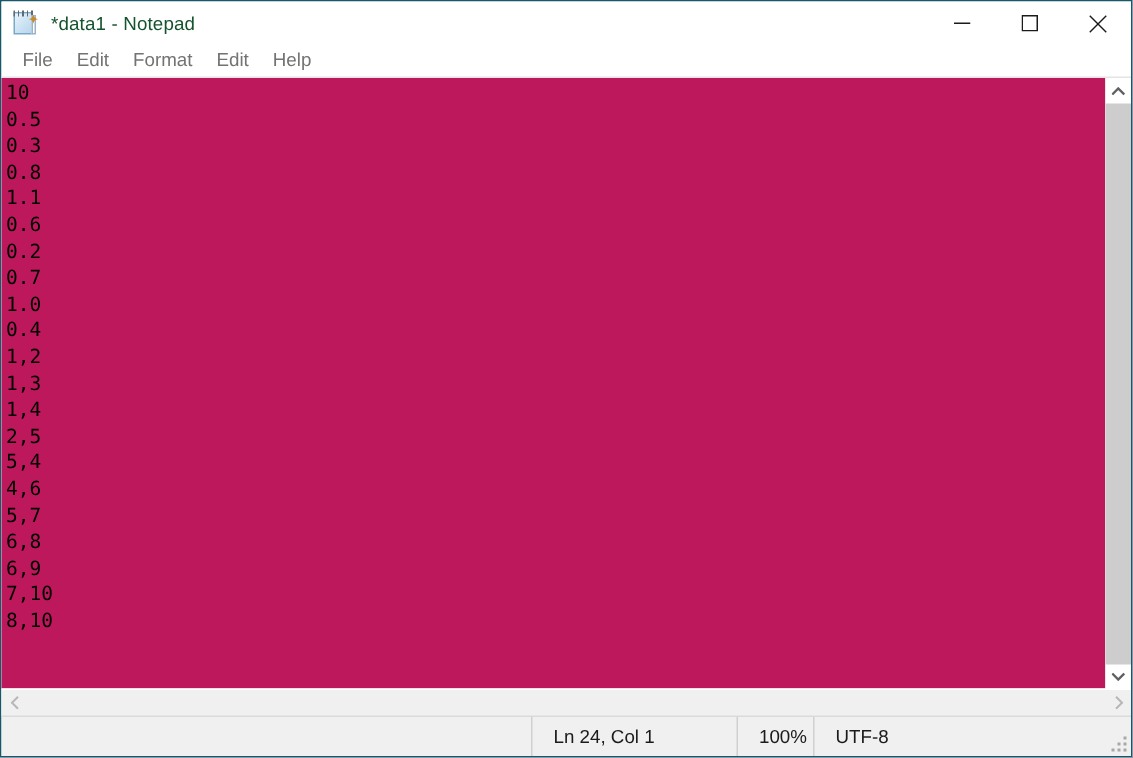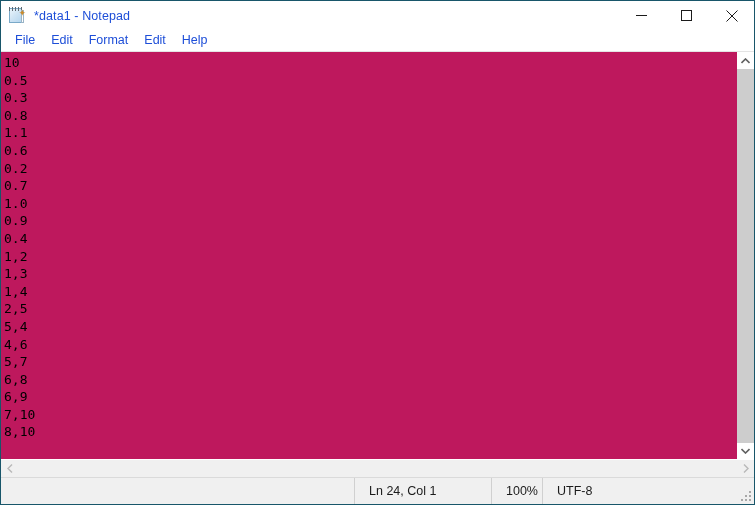--- a/index.html
+++ b/index.html
@@ -74,21 +74,21 @@
   }
   .app-icon .star {
     position: absolute;
     right: -1px; top: 2px;
     font-size: 9px;
     line-height: 9px;
     color: #c98a2c;
   }
   #title-text {
     font-size: 12.5px;
-    color: #1d4ed8;
+    color: #14532d;
     white-space: nowrap;
     letter-spacing: 0.1px;
   }
   #window-controls {
     display: flex;
     height: 29px;
   }
   .wc {
     width: 45px;
     height: 29px;
@@ -104,21 +104,21 @@
     height: 21px;
     min-height: 21px;
     background: #ffffff;
     display: flex;
     align-items: center;
     padding-left: 6px;
     border-bottom: 1px solid #e4e4e4;
   }
   .menu-item {
     font-size: 12.5px;
-    color: #1d4ed8;
+    color: #737373;
     padding: 1px 8px 2px 8px;
     white-space: nowrap;
     cursor: default;
   }
 
   
   #editor-row {
     flex: 1;
     display: flex;
     min-height: 0;
@@ -282,21 +282,20 @@
     <div id="textarea">
         <div class="code-line">10</div>
         <div class="code-line">0.5</div>
         <div class="code-line">0.3</div>
         <div class="code-line">0.8</div>
         <div class="code-line">1.1</div>
         <div class="code-line">0.6</div>
         <div class="code-line">0.2</div>
         <div class="code-line">0.7</div>
         <div class="code-line">1.0</div>
-        <div class="code-line">0.9</div>
         <div class="code-line">0.4</div>
         <div class="code-line">1,2</div>
         <div class="code-line">1,3</div>
         <div class="code-line">1,4</div>
         <div class="code-line">2,5</div>
         <div class="code-line">5,4</div>
         <div class="code-line">4,6</div>
         <div class="code-line">5,7</div>
         <div class="code-line">6,8</div>
         <div class="code-line">6,9</div>

